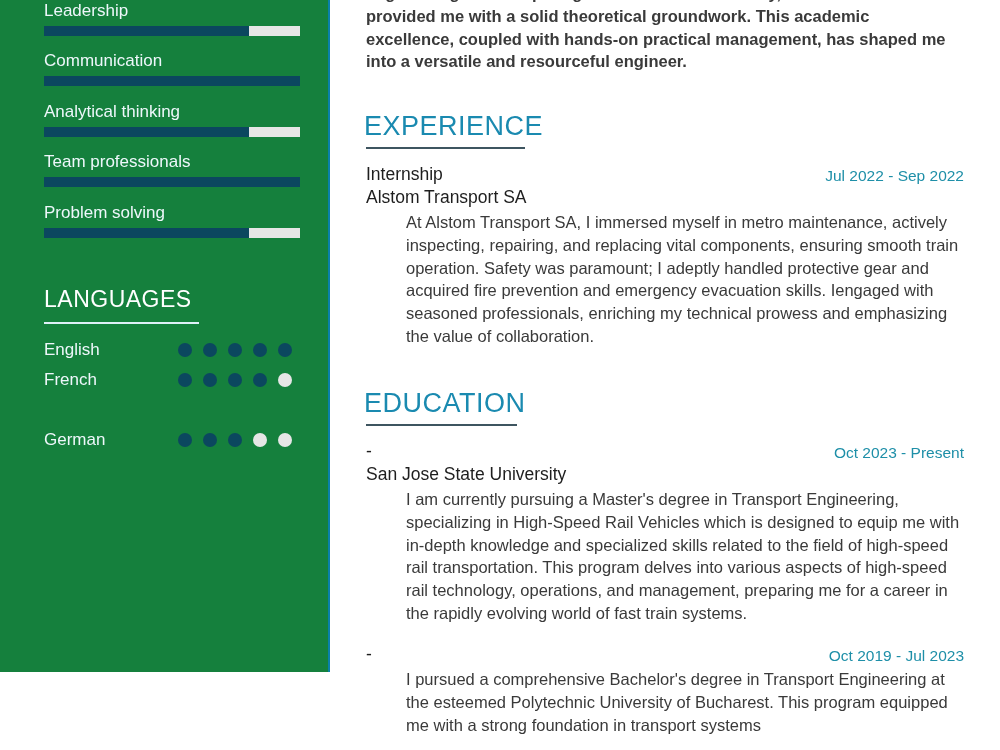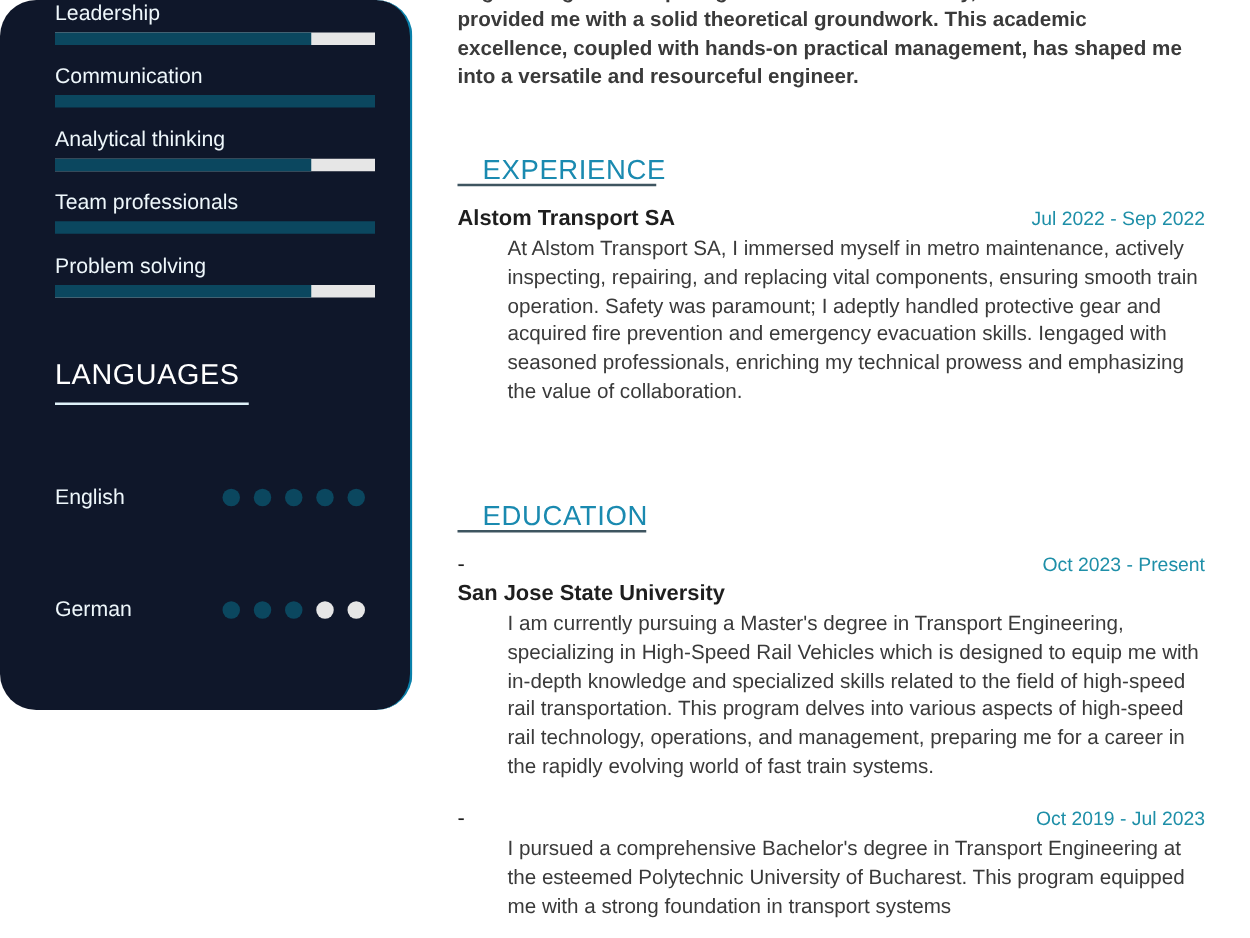--- a/index.html
+++ b/index.html
@@ -1,47 +1,46 @@
 <!DOCTYPE html>
 <html><head>
 <meta charset="utf-8">
 <style>
   * { box-sizing: border-box; margin: 0; padding: 0; }
   html, body { width: 1000px; height: 750px; overflow: hidden; background: #ffffff; }
   body { font-family: "Liberation Sans", "DejaVu Sans", sans-serif; position: relative; }
 
   .sidebar {
-    position: absolute; left: 0; top: 0; width: 330px; height: 568px;
-    background: #0f172a; color: #ffffff;
+    position: absolute; left: 0; top: 0; width: 330px; height: 672px;
+    background: #15803d; color: #ffffff;
     border-right: 2px solid #0a80aa;
-    border-radius: 29px;
   }
   .skill { position: absolute; left: 44px; width: 256px; }
   .skill-label { font-size: 17px; color: #eef7fb; line-height: 20px; }
   .skill-bar { position: absolute; left: 0; top: 25px; width: 256px; height: 10px; background: #e6e6e6; }
   .skill-fill { height: 10px; background: #0b475f; }
 
   .lang-heading {
     position: absolute; left: 44px; top: 286px;
     font-size: 23px; color: #ffffff; letter-spacing: 0.5px;
   }
   .lang-underline { position: absolute; left: 44px; top: 322px; width: 155px; height: 2px; background: #dff1f8; }
-  .lang-row { position: absolute; left: 44px; width: 256px; height: 20px; margin-top: 48px; }
+  .lang-row { position: absolute; left: 44px; width: 256px; height: 20px; }
   .lang-name { font-size: 17px; color: #eef7fb; line-height: 20px; }
   .dots { position: absolute; left: 134px; top: 3px; display: flex; gap: 11px; }
   .dot { width: 14px; height: 14px; border-radius: 50%; background: #0b475f; }
   .dot.off { background: #e6e6e6; }
 
   .main { position: absolute; left: 366px; top: 0; width: 600px; }
   .para { font-size: 16.5px; line-height: 22.8px; color: #3a3a3a; font-weight: bold; }
-  .section-title { position: absolute; left: 386px; font-size: 22px; color: #1a8ab0; letter-spacing: 0.5px; margin-top: 12px; }
+  .section-title { position: absolute; left: 364px; font-size: 27px; color: #1a8ab0; letter-spacing: 0.5px; }
   .section-underline { position: absolute; left: 366px; height: 2px; background: #3e5560; }
   .entry { position: absolute; left: 366px; width: 598px; }
   .entry-title { font-size: 17.5px; color: #1e1e1e; line-height: 23px; }
-  .entry-sub { font-size: 17.5px; color: #1e1e1e; line-height: 23px; font-weight: bold; }
+  .entry-sub { font-size: 17.5px; color: #1e1e1e; line-height: 23px; font-weight: normal; }
   .entry-date { position: absolute; right: 0; top: 4px; font-size: 15.5px; color: #1e8fa8; font-weight: normal; }
   .entry-desc { font-size: 16.5px; line-height: 22.8px; color: #3a3a3a; margin-left: 40px; }
 </style>
 </head>
 <body>
 
 <div class="sidebar">
 
   <div class="skill" style="top:1px">
     <div class="skill-label">Leadership</div>
@@ -80,20 +79,30 @@
   <div class="lang-row" style="top:340px">
     <div class="lang-name">English</div>
     <div class="dots">
       <span class="dot"></span>
       <span class="dot"></span>
       <span class="dot"></span>
       <span class="dot"></span>
       <span class="dot"></span>
     </div>
   </div>
+  <div class="lang-row" style="top:370px">
+    <div class="lang-name">French</div>
+    <div class="dots">
+      <span class="dot"></span>
+      <span class="dot"></span>
+      <span class="dot"></span>
+      <span class="dot"></span>
+      <span class="dot off"></span>
+    </div>
+  </div>
   <div class="lang-row" style="top:430px">
     <div class="lang-name">German</div>
     <div class="dots">
       <span class="dot"></span>
       <span class="dot"></span>
       <span class="dot"></span>
       <span class="dot off"></span>
       <span class="dot off"></span>
     </div>
   </div>
@@ -103,20 +112,21 @@
   <div class="para">engineering and computing studies at the University, which have</div>
   <div class="para">provided me with a solid theoretical groundwork. This academic</div>
   <div class="para">excellence, coupled with hands-on practical management, has shaped me</div>
   <div class="para">into a versatile and resourceful engineer.</div>
 </div>
 
 <div class="section-title" style="top:111px">EXPERIENCE</div>
 <div class="section-underline" style="top:147px; width:159px"></div>
 
 <div class="entry" style="top:163px">
+  <div class="entry-title">Internship</div>
   <div class="entry-date">Jul 2022 - Sep 2022</div>
   <div class="entry-sub">Alstom Transport SA</div>
   <div class="entry-desc" style="margin-top:2px">At Alstom Transport SA, I immersed myself in metro maintenance, actively inspecting, repairing, and replacing vital components, ensuring smooth train operation. Safety was paramount; I adeptly handled protective gear and acquired fire prevention and emergency evacuation skills. Iengaged with seasoned professionals, enriching my technical prowess and emphasizing the value of collaboration.</div>
 </div>
 
 <div class="section-title" style="top:388px">EDUCATION</div>
 <div class="section-underline" style="top:424px; width:151px"></div>
 
 <div class="entry" style="top:440px">
   <div class="entry-title">-</div>

